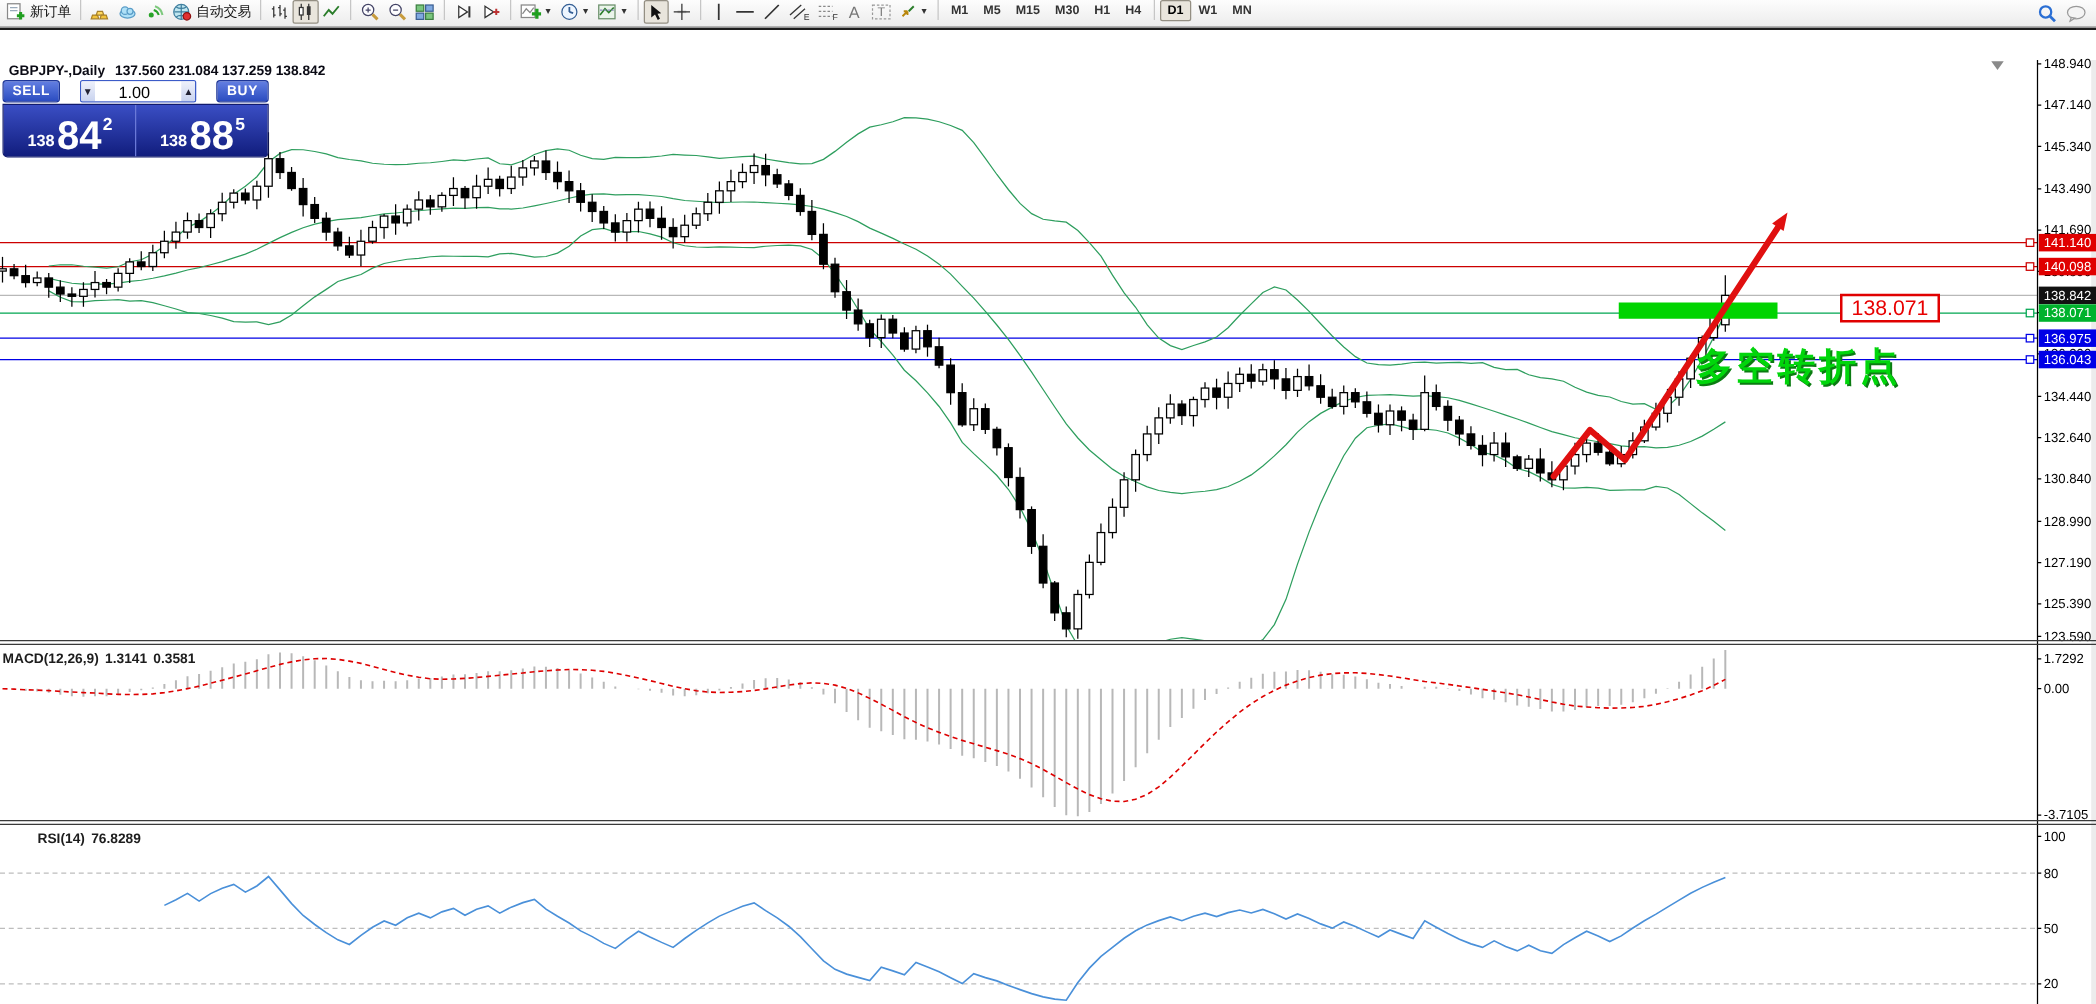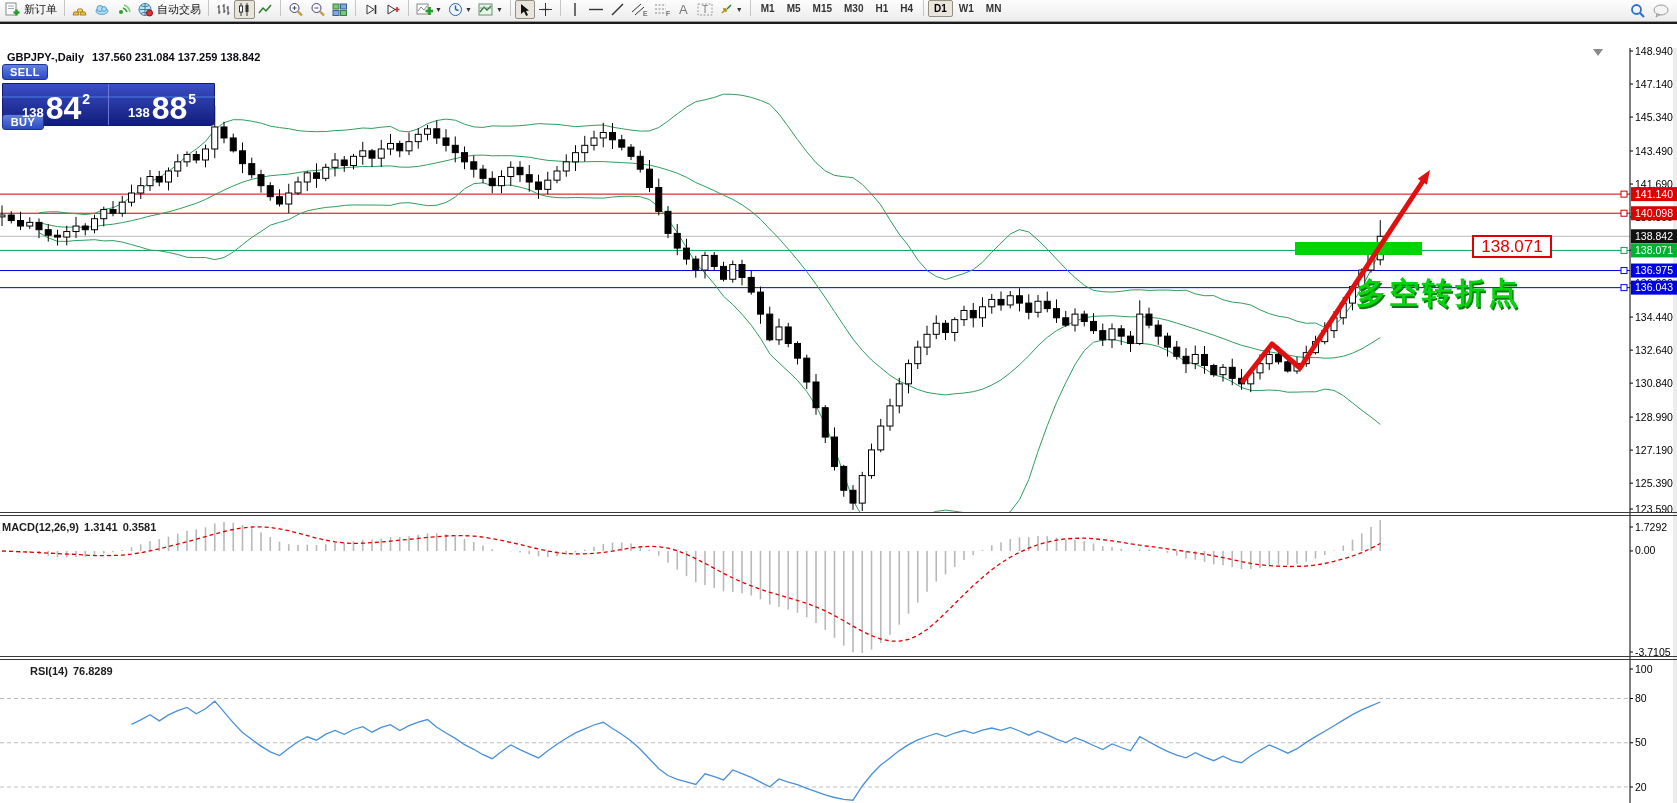--- a/index.html
+++ b/index.html
@@ -19,21 +19,21 @@
   .tb-right{position:absolute;right:4px;top:1px;display:flex;align-items:center;}
   
   .chart-area{position:absolute;left:0;top:22px;width:1677px;height:781px;border-top:2px solid #1c1c1c;box-sizing:border-box;background:#fff;}
   #chart-svg{position:absolute;left:0;top:0;z-index:1;}
   .edge-strip{position:absolute;right:0;top:24px;width:4px;height:779px;background:#ececec;z-index:0;}
   
   .sym{position:absolute;left:7px;top:27px;z-index:3;font-size:11px;font-weight:bold;color:#0a0a14;}
   .sym .ohlc{font-weight:bold;margin-left:8px;}
   
   .oct{position:absolute;left:2px;top:40px;width:213px;z-index:4;}
-  .oct-row{display:flex;height:18px;gap:16px;flex-direction:column;}
+  .oct-row{display:flex;height:18px;gap:16px;}
   .btn-sell,.btn-buy{background:linear-gradient(#637fe2,#2b4cc0);color:#fff;
     font-size:11px;font-weight:bold;border:1px solid #1d3597;border-radius:3px;
     display:flex;align-items:center;justify-content:center;letter-spacing:.5px;}
   .btn-sell{width:46px;} .btn-buy{width:42px;}
   .vol-wrap{display:flex;flex:1;border:1px solid #3c5cc8;background:#fff;border-radius:2px;overflow:hidden;}
   .vol-btn{width:15px;background:linear-gradient(#eef1fb,#c9d3ef);color:#223;font-size:8px;
     display:flex;align-items:center;justify-content:center;border:none;padding:0;}
   .vol-input{width:100%;border:none;outline:none;text-align:center;padding:0 6px 0 0;font-size:13px;font-family:"Liberation Sans",sans-serif;}
   .oct-prices{display:flex;height:43px;margin-top:1px;border-radius:0 0 4px 4px;
     background:linear-gradient(#3a4ec4,#111d7d);color:#fff;border:1px solid #101a6e;box-sizing:border-box;}

